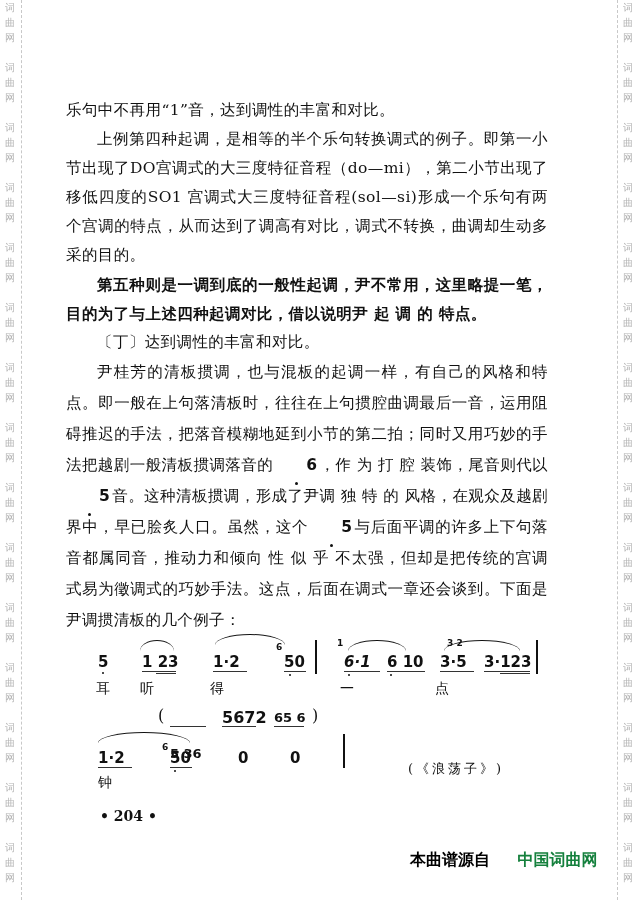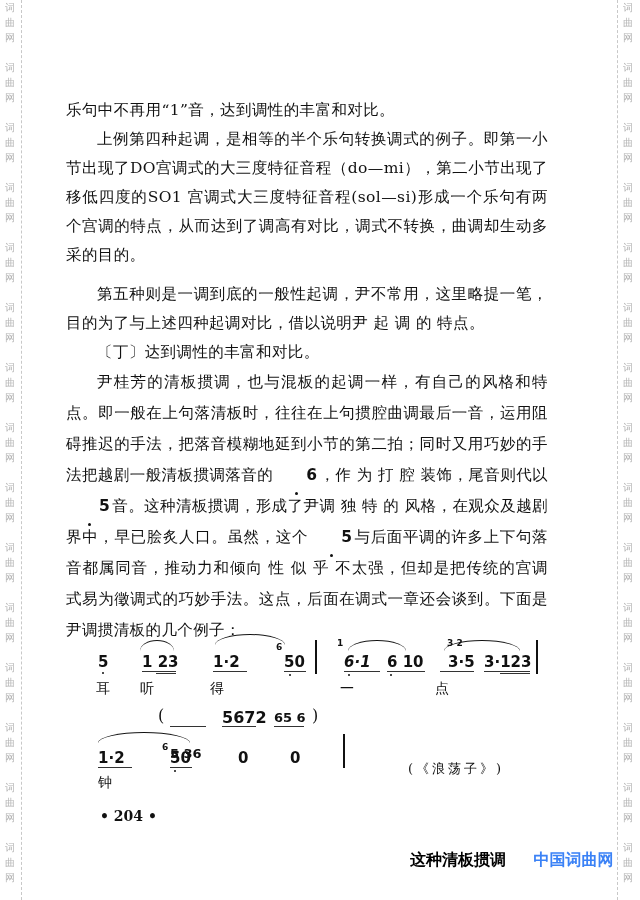--- a/index.html
+++ b/index.html
@@ -35,21 +35,21 @@
   .bar { position: absolute; width: 2px; background: #111; }
   .ul { position: absolute; height: 1px; background: #333; }
   .dot { position: absolute; width: 2px; height: 2px; background: #111; border-radius: 50%; }
   .slur { position: absolute; border-top: 1.5px solid #111; border-radius: 50% 50% 0 0 / 100% 100% 0 0; height: 10px; }
   .paren { position: absolute; font-size: 16px; font-family: "DejaVu Serif", serif; }
   .source { position: absolute; font-family: "DejaVu Serif", serif; font-size: 13px; letter-spacing: 3px; }
 
   .page-num { position: absolute; left: 100px; top: 808px; font-size: 14px; font-weight: bold; font-family: "DejaVu Serif", serif; }
   .footer { position: absolute; top: 850px; left: 410px; font-family: "DejaVu Sans", sans-serif; font-weight: bold; font-size: 16px; }
   .footer .src { color: #000; margin-right: 22px; }
-  .footer .site { color: #3b82f6; }
+  .footer .site { color: #15803d; }
 </style>
 </head>
 <body>
 
 <div class="margin-rule left"></div>
 <div class="margin-rule right"></div>
 <div class="margin-col left">
     <div class="wm-group">
       <span>词</span>
       <span>曲</span>
@@ -200,21 +200,21 @@
     <div class="wm-group">
       <span>词</span>
       <span>曲</span>
       <span>网</span>
     </div>
   </div>
 
 <div class="text-block" style="top:96px;">
   <p class="p">乐句中不再用“1”音，达到调性的丰富和对比。</p>
   <p class="p indent">上例第四种起调，是相等的半个乐句转换调式的例子。即第一小节出现了DO宫调式的大三度特征音程（do—mi），第二小节出现了移低四度的SO1 宫调式大三度特征音程(sol—si)形成一个乐句有两个宫调的特点，从而达到了调高有对比，调式不转换，曲调却生动多采的目的。</p>
-  <p class="p indent" style="margin-top:10px;">第五种则是一调到底的一般性起调，尹不常用，这里略提一笔，目的为了与上述四种起调对比，借以说明尹 起 调 的 特点。</p>
+  <p class="p indent" style="margin-top:0;font-weight:bold;">第五种则是一调到底的一般性起调，尹不常用，这里略提一笔，目的为了与上述四种起调对比，借以说明尹 起 调 的 特点。</p>
   <p class="p indent">〔丁〕达到调性的丰富和对比。</p>
   <p class="p indent" style="line-height:31px;"><span>尹桂芳的清板掼调，也与混板的起调一样，有自己的风格和特点。即一般在上句落清板时，往往在上句掼腔曲调最后一音，运用阻碍推迟的手法，把落音模糊地延到小节的第二拍；同时又用巧妙的手法把越剧一般清板掼调落音的</span><span class="jnum dot-below">6</span><span>，作 为 打 腔 装饰，尾音则代以</span><span class="jnum dot-below">5</span><span>音。这种清板掼调，形成了尹调 独 特 的 风格，在观众及越剧界中，早已脍炙人口。虽然，这个</span><span class="jnum dot-below">5</span><span>与后面平调的许多上下句落音都属同音，推动力和倾向 性 似 乎 不太强，但却是把传统的宫调式易为徵调式的巧妙手法。这点，后面在调式一章还会谈到。下面是尹调掼清板的几个例子：</span></p>
 </div>
 
 <div class="score">
 
   <div class="slur" style="left:50px; top:10px; width:34px;"></div>
   <div class="slur" style="left:125px; top:4px; width:70px;"></div>
   <div class="slur" style="left:258px; top:10px; width:58px;"></div>
   <div class="slur" style="left:354px; top:10px; width:76px;"></div>
@@ -238,21 +238,21 @@
 
   <span class="grace" style="left:247px; top:8px;">1</span>
   <span class="n" style="left:254px; top:24px;font-style:italic;">6·1</span>
   <div class="ul" style="left:254px; top:41px; width:36px;"></div>
   <div class="dot" style="left:258px; top:44px;"></div>
   <span class="n" style="left:297px; top:24px;">6 10</span>
   <div class="ul" style="left:297px; top:41px; width:38px;"></div>
   <div class="dot" style="left:300px; top:44px;"></div>
 
   <span class="grace" style="left:357px; top:8px;">3 2</span>
-  <span class="n" style="left:358px; top:24px;">3·5</span>
+  <span class="n" style="left:350px; top:24px;">3·5</span>
   <div class="ul" style="left:350px; top:41px; width:34px;"></div>
   <span class="n" style="left:394px; top:24px;">3·123</span>
   <div class="ul" style="left:394px; top:41px; width:46px;"></div>
   <div class="ul" style="left:410px; top:43px; width:30px;"></div>
 
   <div class="bar" style="left:446px; top:10px; height:34px;"></div>
 
   <span class="lyric" style="left:6px; top:50px;">耳</span>
   <span class="lyric" style="left:50px; top:50px;">听</span>
   <span class="lyric" style="left:120px; top:50px;">得</span>
@@ -279,15 +279,15 @@
   <span class="n" style="left:200px; top:120px;">0</span>
   <div class="bar" style="left:253px; top:104px; height:34px;"></div>
 
   <span class="lyric" style="left:8px; top:144px;">钟</span>
   <span class="source" style="left:318px; top:130px;">(《浪荡子》)</span>
 </div>
 
 <div class="page-num">• 204 •</div>
 
 <div class="footer">
-  <span class="src">这种清板掼调</span>
+  <span class="src">本曲谱源自</span>
   <span class="site">中国词曲网</span>
 </div>
 
 </body></html>

